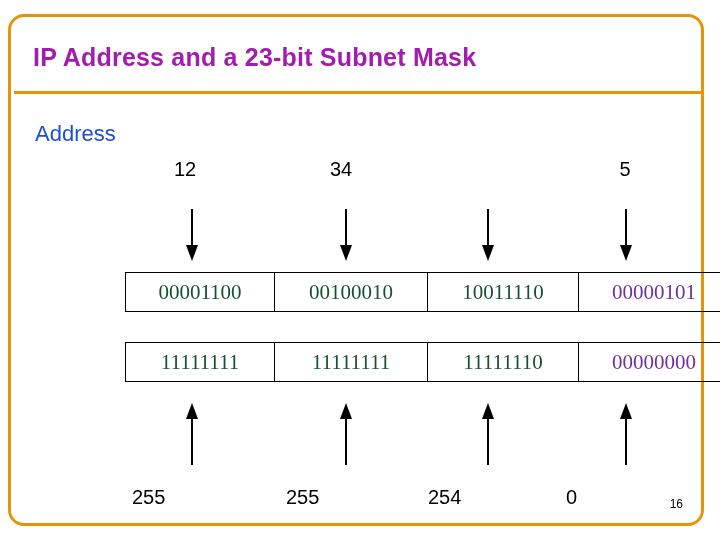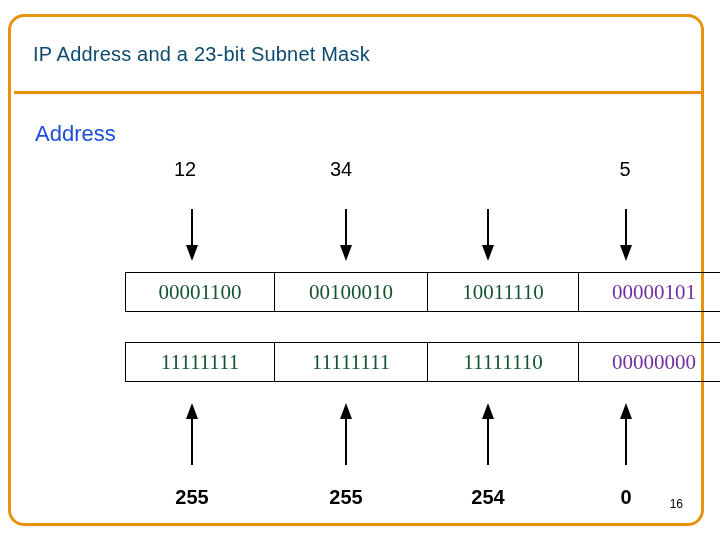--- a/index.html
+++ b/index.html
@@ -21,23 +21,23 @@
     height: 512px;
     border: 3px solid #E8920A;
     border-radius: 16px;
     box-sizing: border-box;
     background: #ffffff;
   }
   .title {
     position: absolute;
     left: 22px;
     top: 26px;
-    font-size: 20px;
-    font-weight: normal;
-    color: #0c4a6e;
+    font-size: 25px;
+    font-weight: bold;
+    color: #a21caf;
     letter-spacing: 0.2px;
     white-space: nowrap;
   }
   .title-rule {
     position: absolute;
     left: 3px;
     top: 74px;
     width: 690px;
     height: 3px;
     background: #E8920A;
@@ -66,23 +66,22 @@
     font-size: 20px;
     color: #000000;
     text-align: center;
     width: 120px;
   }
   .dec-bottom {
     position: absolute;
     top: 469px;
     font-size: 20px;
     color: #000000;
-    text-align: center;
+    text-align: left;
     width: 120px;
-    font-weight: bold;
   }
   
   .arrow-down, .arrow-up {
     position: absolute;
     width: 14px;
   }
   
   .bin-table {
     position: absolute;
     border-collapse: collapse;

